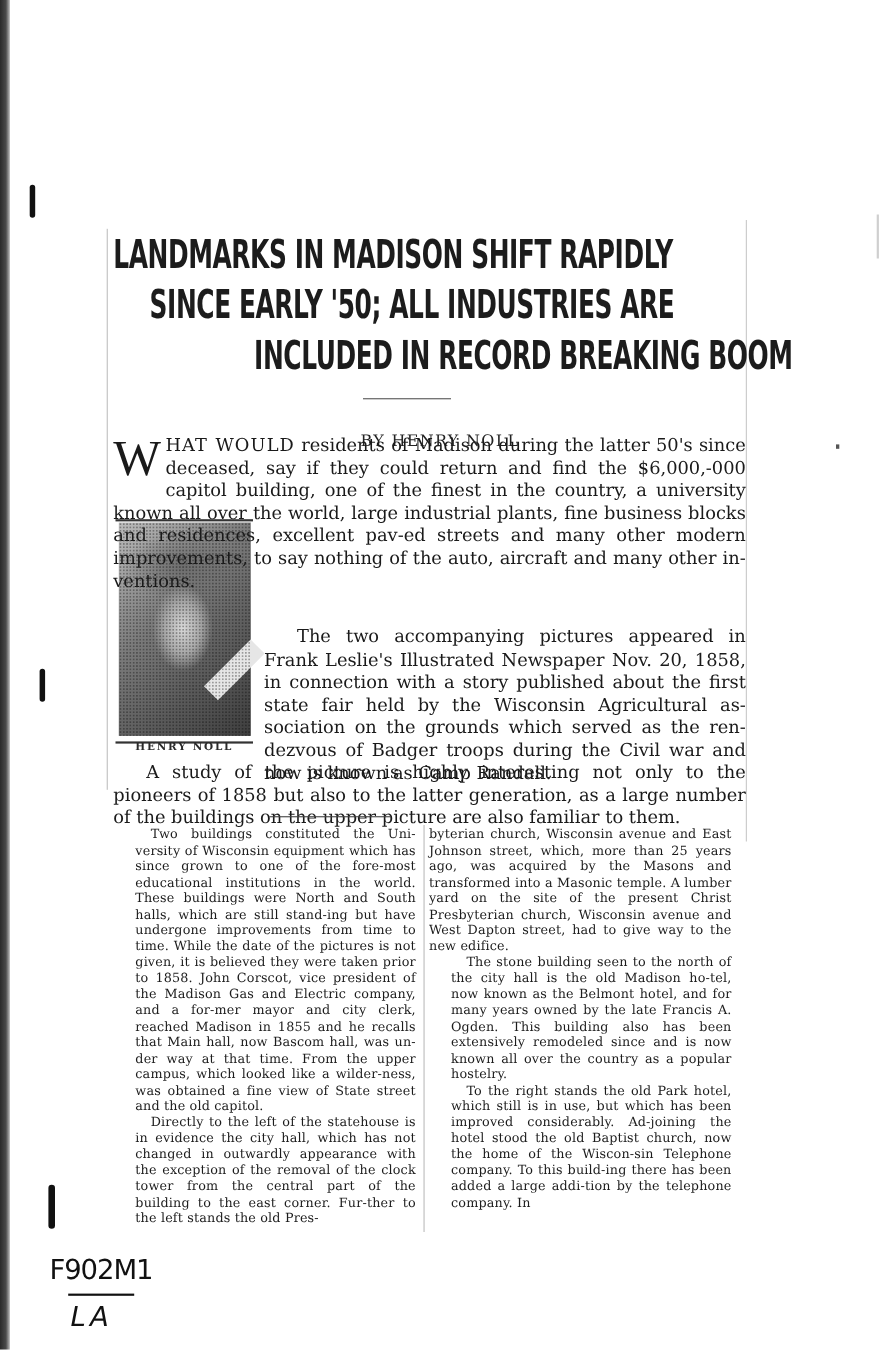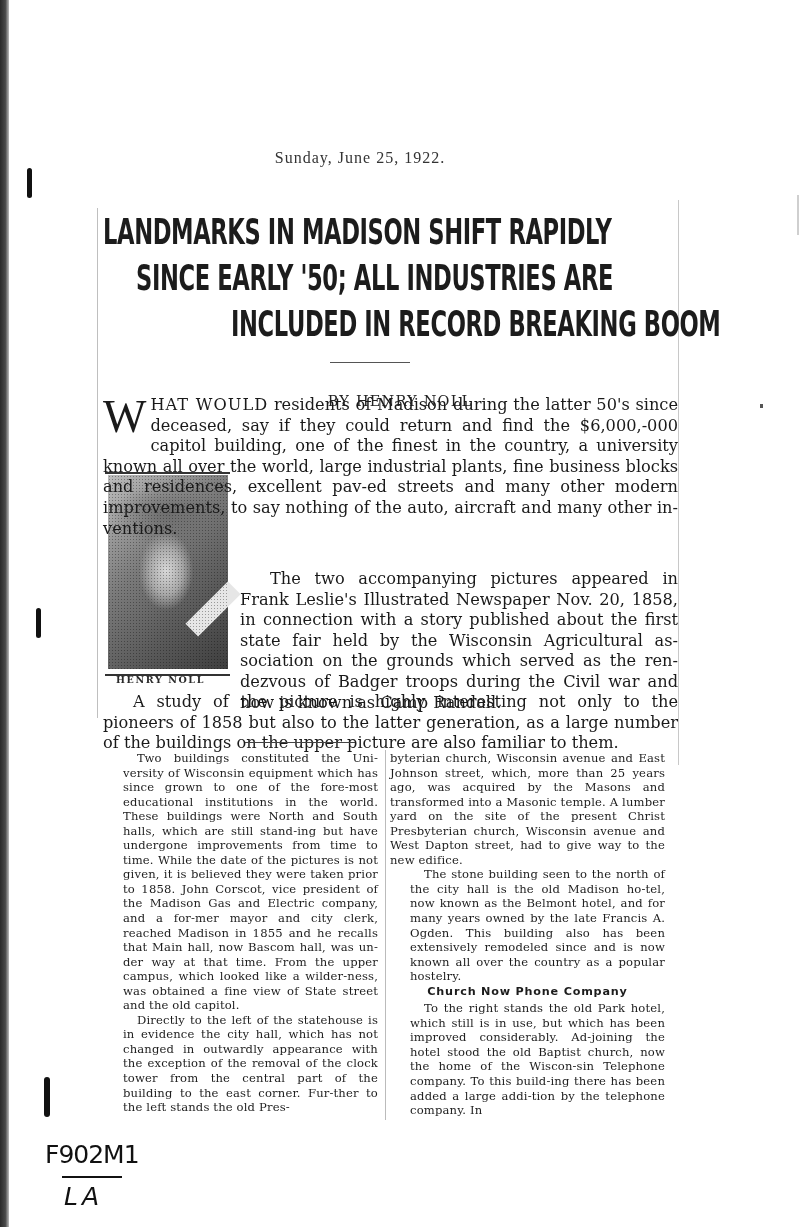--- a/index.html
+++ b/index.html
@@ -64,21 +64,21 @@
     .photo::after {
       content: ""; position: absolute; left: 0; top: 0; right: 0; bottom: 0;
       background-image: radial-gradient(#00000055 0.6px, transparent 0.9px);
       background-size: 3px 3px;
     }
     .photo .collar {
       position: absolute; right: 6px; bottom: 30px; width: 18px; height: 60px; background: #e6e6e6;
       transform: rotate(45deg);
     }
     .photo-caption {
-      position: absolute; left: 116px; top: 674px; width: 125px; 
+      position: absolute; left: 105px; top: 674px; width: 125px; text-align: center;
       font-size: 9.5px; letter-spacing: 1.6px; font-weight: bold; color: #2a2a2a;
     }
 
     .col-rule { position: absolute; left: 385px; top: 750px; width: 1px; height: 370px; background: #bbb; }
     .sep-rule { position: absolute; left: 245px; top: 742px; width: 110px; height: 1px; background: #444; }
 
     .column {
       position: absolute; width: 275px; font-size: 11.6px; line-height: 14.55px; color: #1c1c1c;
       font-family: "DejaVu Serif", "Liberation Serif", serif; letter-spacing: 0.15px;
     }
@@ -105,21 +105,20 @@
 <div class="scan-edge-left"></div>
 <div class="margin-mark" style="left:27px; top:168px; height:30px;"></div>
 <div class="margin-mark" style="left:36px; top:608px; height:30px;"></div>
 <div class="margin-mark" style="left:44px; top:1077px; height:40px; width:6px;"></div>
 <div class="right-dot"></div>
 <div class="clip-line-left"></div>
 <div class="clip-line-right"></div>
 <div class="clip-line-right2"></div>
 
 <div class="masthead">
-  <div class="date">Sunday, June 25, 1922.</div>
 </div>
 
 <div class="headline">
   <span class="hl hl1">Landmarks in Madison Shift Rapidly</span>
   <span class="hl hl2">Since Early '50; All Industries Are</span>
   <span class="hl hl3">Included in Record Breaking Boom</span>
 </div>
 
 <div class="rule-short" style="left:330px; top:362px; width:80px;"></div>
 
@@ -148,21 +147,20 @@
 <div class="col-rule"></div>
 
 <div class="column col-left">
   <p class="ind">Two buildings constituted the Uni-versity of Wisconsin equipment which has since grown to one of the fore-most educational institutions in the world. These buildings were North and South halls, which are still stand-ing but have undergone improvements from time to time. While the date of the pictures is not given, it is believed they were taken prior to 1858. John Corscot, vice president of the Madison Gas and Electric company, and a for-mer mayor and city clerk, reached Madison in 1855 and he recalls that Main hall, now Bascom hall, was un-der way at that time. From the upper campus, which looked like a wilder-ness, was obtained a fine view of State street and the old capitol.</p>
   <p class="ind">Directly to the left of the statehouse is in evidence the city hall, which has not changed in outwardly appearance with the exception of the removal of the clock tower from the central part of the building to the east corner. Fur-ther to the left stands the old Pres-</p>
 </div>
 
 <div class="column col-right">
   <p>byterian church, Wisconsin avenue and East Johnson street, which, more than 25 years ago, was acquired by the Masons and transformed into a Masonic temple. A lumber yard on the site of the present Christ Presbyterian church, Wisconsin avenue and West Dapton street, had to give way to the new edifice.</p>
   <p class="ind">The stone building seen to the north of the city hall is the old Madison ho-tel, now known as the Belmont hotel, and for many years owned by the late Francis A. Ogden. This building also has been extensively remodeled since and is now known all over the country as a popular hostelry.</p>
-  <div class="subhead">Church Now Phone Company</div>
   <p class="ind">To the right stands the old Park hotel, which still is in use, but which has been improved considerably. Ad-joining the hotel stood the old Baptist church, now the home of the Wiscon-sin Telephone company. To this build-ing there has been added a large addi-tion by the telephone company. In</p>
 </div>
 
 <div class="handwriting">
   <span class="code">F902M1</span>
   <span class="underline"></span>
   <span class="initials">LA</span>
 </div>
 
 </body></html>

